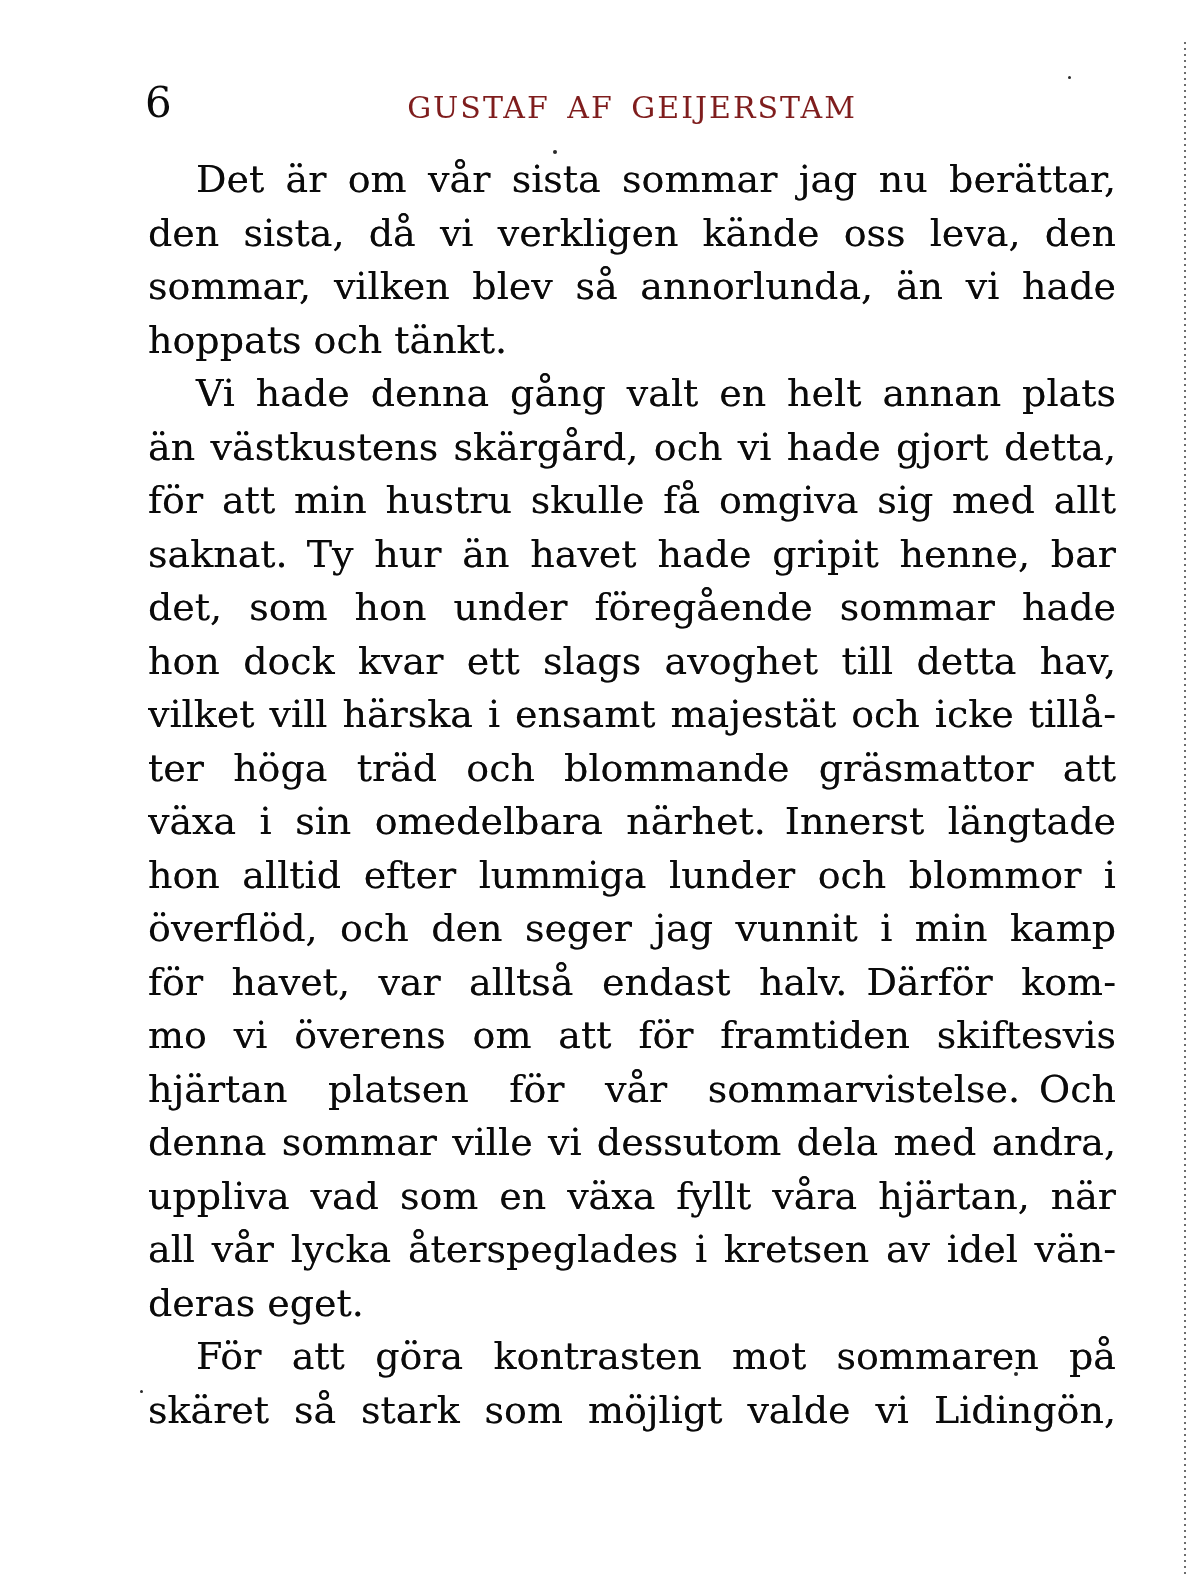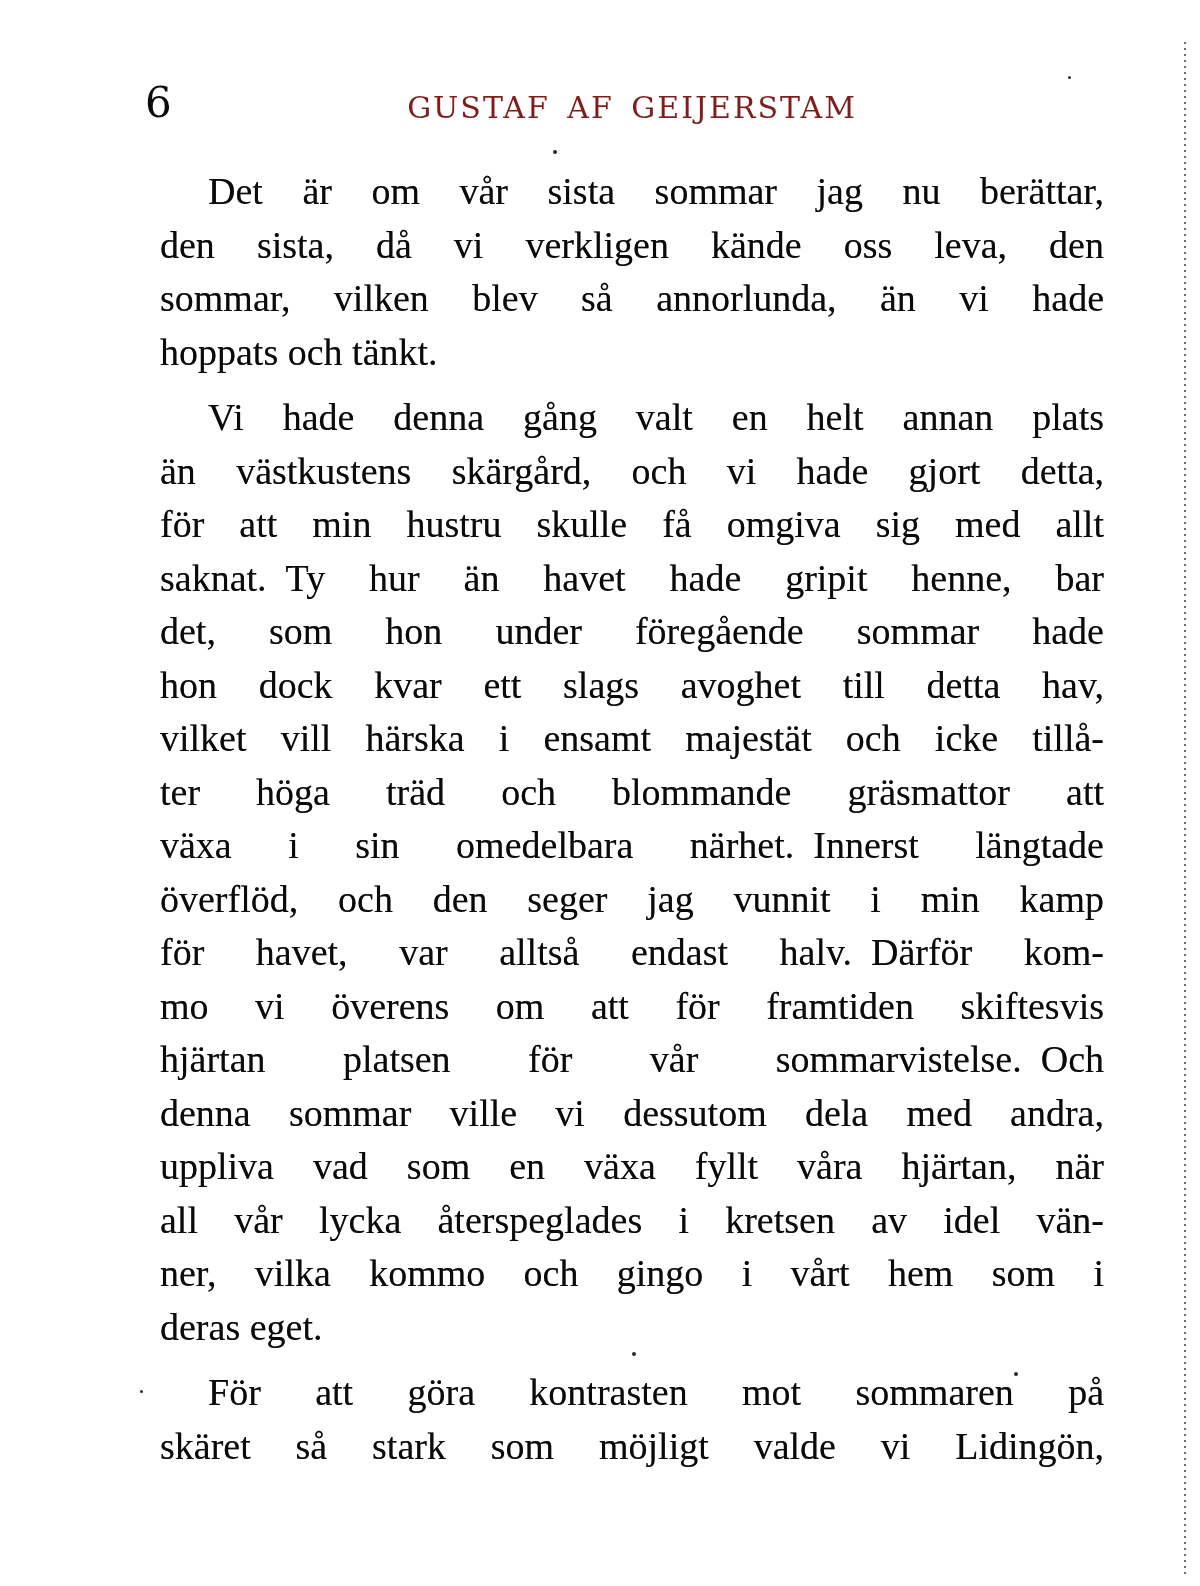--- a/index.html
+++ b/index.html
@@ -41,21 +41,21 @@
   
   .textblock {
     position: absolute;
     left: 148px;
     top: 153px;
     width: 968px;
     font-size: 38px;
     line-height: 53.5px;
     text-shadow: 0 0 0.6px rgba(0,0,0,0.55);
   }
-  .para { margin: 12px; font-family: Liberation Serif, serif; }
+  .para { margin: 0; }
   .line {
     text-align: justify;
     text-align-last: justify;
     white-space: normal;
     overflow: hidden;
     height: 53.5px;
   }
   .line.indent { text-indent: 48px; }
   .line.flush { text-align-last: left; }
   
@@ -102,28 +102,28 @@
       <div class="para">
         <div class="line indent">Vi hade denna gång valt en helt annan plats</div>
         <div class="line">än västkustens skärgård, och vi hade gjort detta,</div>
         <div class="line">för att min hustru skulle få omgiva sig med allt</div>
         <div class="line">saknat. Ty hur än havet hade gripit henne, bar</div>
         <div class="line">det, som hon under föregående sommar hade</div>
         <div class="line">hon dock kvar ett slags avoghet till detta hav,</div>
         <div class="line">vilket vill härska i ensamt majestät och icke tillå-</div>
         <div class="line">ter höga träd och blommande gräsmattor att</div>
         <div class="line">växa i sin omedelbara närhet. Innerst längtade</div>
+        <div class="line">hon alltid efter lummiga lunder och blommor i</div>
         <div class="line">överflöd, och den seger jag vunnit i min kamp</div>
         <div class="line">för havet, var alltså endast halv. Därför kom-</div>
         <div class="line">mo vi överens om att för framtiden skiftesvis</div>
         <div class="line">hjärtan platsen för vår sommarvistelse. Och</div>
         <div class="line">denna sommar ville vi dessutom dela med andra,</div>
         <div class="line">uppliva vad som en växa fyllt våra hjärtan, när</div>
         <div class="line">all vår lycka återspeglades i kretsen av idel vän-</div>
-        <div class="line">ner, vilka kommo och gingo i vårt hem som i</div>
         <div class="line flush">deras eget.</div>
       </div>
       <div class="para">
         <div class="line indent">För att göra kontrasten mot sommaren på</div>
         <div class="line">skäret så stark som möjligt valde vi Lidingön,</div>
       </div>
     </div>
 
   <div class="scan-line"></div>
   <div class="speck s1"></div>

